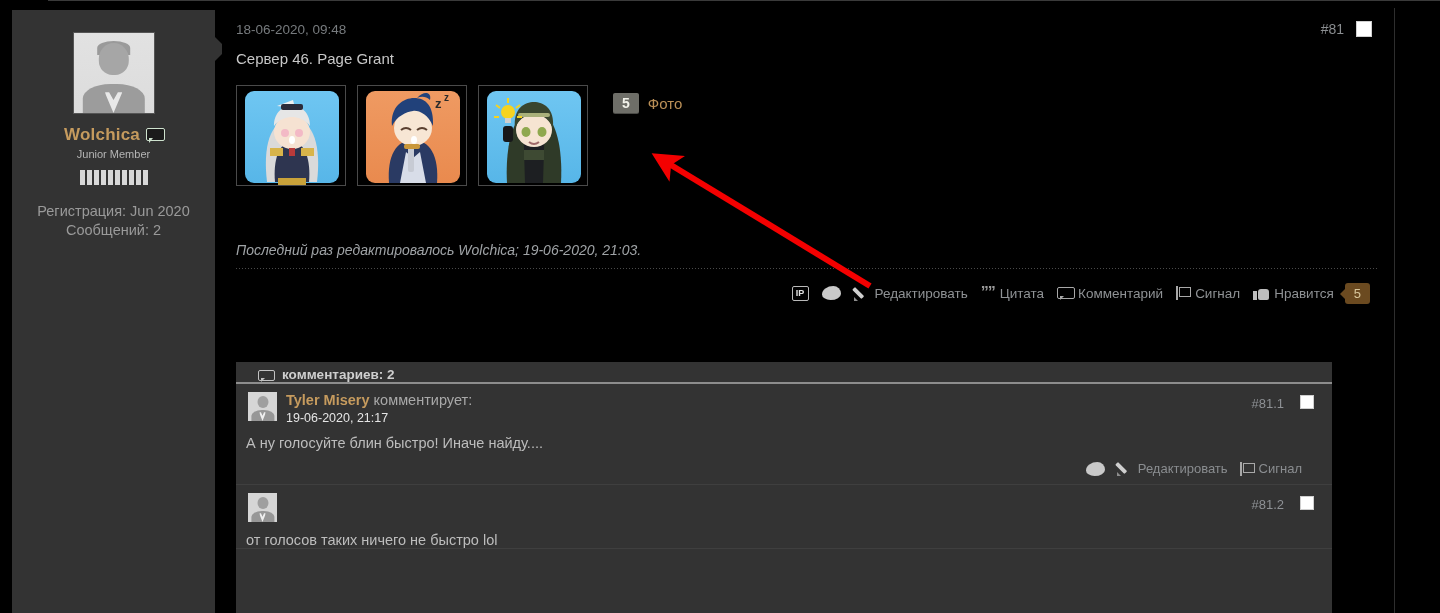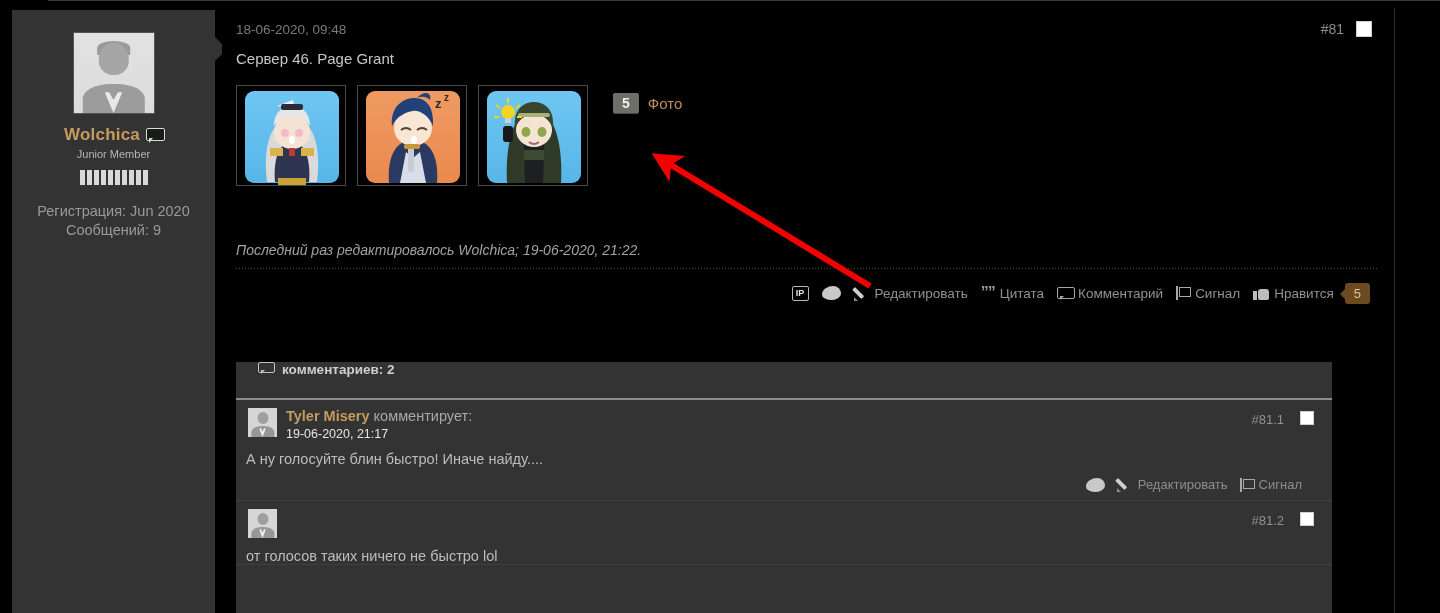--- a/index.html
+++ b/index.html
@@ -115,21 +115,21 @@
   .thumb-ic:before { content:""; position:absolute; left:0; bottom:0; width:4px; height:9px; background:#bdbdbd; }
   .thumb-ic:after { content:""; position:absolute; left:5px; bottom:0; width:11px; height:11px;
      background:#bdbdbd; border-radius:3px 3px 2px 2px; }
   .like-badge { position:relative; margin-left:6px; background:#6b4a20; color:#d9c79c;
      font-size:13px; padding:3px 9px; border-radius:3px; }
   .like-badge:before { content:""; position:absolute; left:-5px; top:6px;
      border-right:5px solid #6b4a20; border-top:5px solid transparent; border-bottom:5px solid transparent; }
 
   
   .comments { position:absolute; left:236px; top:362px; right:108px; bottom:0; background:#333333; }
-  .cm-head { height:38px; display:flex; align-items:flex-start; gap:9px; padding-left:22px;
+  .cm-head { height:22px; display:flex; align-items:flex-end; gap:9px; padding-left:22px;
              border-bottom:2px solid #8d8d8d; }
   .cm-head-lbl { color:#cfcfcf; font-size:13.5px; font-weight:bold; }
   .cm-head-ic { width:15px; height:12px; position:relative; }
   .cm-head-ic:before { content:""; position:absolute; left:0; top:0; width:15px; height:9px;
      border:1.5px solid #c2c2c2; border-radius:2px; }
   .cm-head-ic:after { content:""; position:absolute; left:3px; top:8px;
      border-left:4px solid #c2c2c2; border-bottom:4px solid transparent; }
 
   .comment { position:relative; padding:8px 0 0 0; border-bottom:1px solid #3f3f3f; }
   .cm-top { display:flex; align-items:flex-start; gap:9px; padding-left:12px; }
@@ -187,21 +187,21 @@
         <i></i>
         <i></i>
         <i></i>
         <i></i>
         <i></i>
         <i></i>
     </div>
 
     <div class="ustats">
       <div>Регистрация: Jun 2020</div>
-      <div>Сообщений: 9</div>
+      <div>Сообщений: 2</div>
     </div>
   </div>
   <div class="nub"></div>
 
   <div class="post">
 
     <div class="posthead">
       <span class="postdate">18-06-2020, 09:48</span>
       <span class="postnum">#81</span>
       <span class="checkbox"></span>
@@ -275,21 +275,21 @@
           <path d="M45 64 L65 64 L65 74 L45 74 Z" fill="#3e4a33"></path>
         </svg>
       </div>
 
       <div class="photo-tag">
         <span class="cnt-badge">5</span>
         <span class="photo-lbl">Фото</span>
       </div>
     </div>
 
-    <div class="editline">Последний раз редактировалось Wolchica; 19-06-2020, 21:22.</div>
+    <div class="editline">Последний раз редактировалось Wolchica; 19-06-2020, 21:03.</div>
     <div class="dots"></div>
 
     <div class="toolbar">
       <span class="tb">
         <span class="ip-ic">IP</span>
       </span>
       <span class="tb">
         <span class="blob-ic"></span>
       </span>
       <span class="tb">

